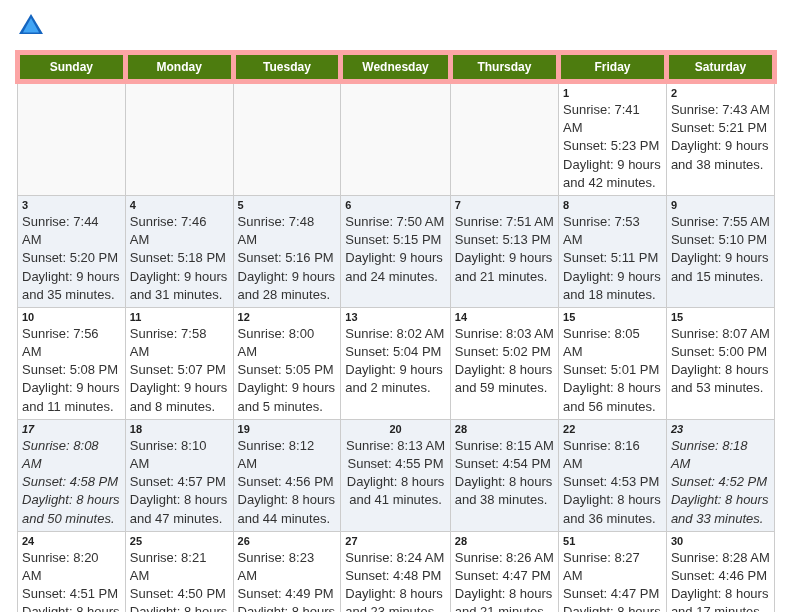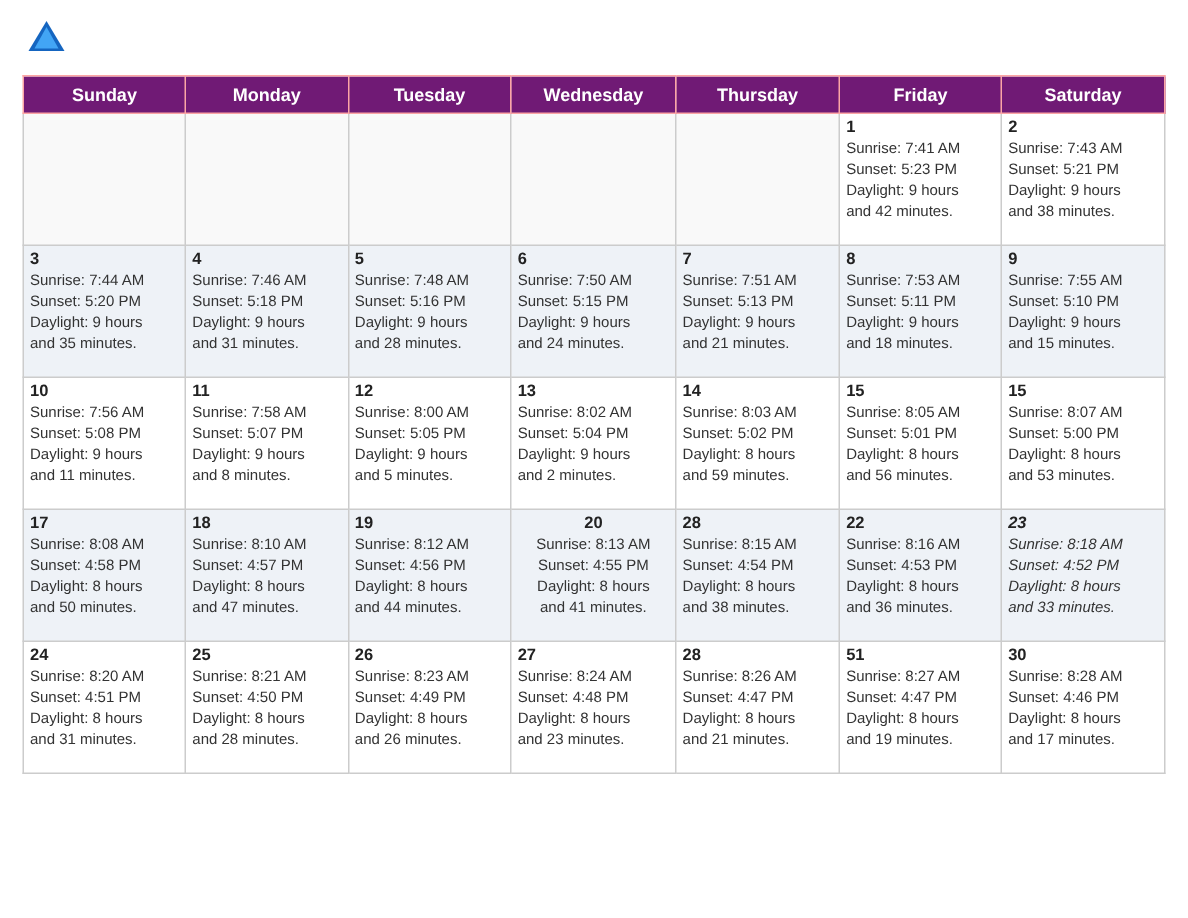--- a/index.html
+++ b/index.html
@@ -49,27 +49,27 @@
     }
     .subtitle {
       font-size: 14px;
       color: #555;
     }
     .calendar {
       width: 100%;
       border-collapse: collapse;
     }
     .calendar th {
-      background: #701a75;
+      background: #4d7c0f;
       color: #fff;
       text-align: center;
       padding: 5px 3px;
       font-size: 12px;
       font-weight: bold;
-      border: 1px solid #fca5a5;
+      border: 5px solid #fca5a5;
     }
     .calendar td {
       vertical-align: top;
       border: 1px solid #ccc;
       padding: 3px 4px;
       width: 113px;
       height: 88px;
       font-size: 9.5px;
       color: #333;
       background: #fff;
@@ -80,21 +80,21 @@
     .calendar tr:nth-child(even) td:not(.empty) {
       background: #f0f4f8;
     }
     .day-number {
       font-size: 11px;
       font-weight: bold;
       margin-bottom: 2px;
       color: #222;
     }
     .day-info {
-      font-size: 10px;
+      font-size: 13px;
       line-height: 1.4;
       color: #333;
     }
   </style>
 </head>
 <body>
 
 <div class="page">
   <div class="header">
     <div class="logo">
@@ -195,21 +195,21 @@
           <td>
             <div class="day-number">15</div>
             <div class="day-info">Sunrise: 8:05 AM<br>Sunset: 5:01 PM<br>Daylight: 8 hours<br>and 56 minutes.</div>
           </td>
           <td>
             <div class="day-number">15</div>
             <div class="day-info">Sunrise: 8:07 AM<br>Sunset: 5:00 PM<br>Daylight: 8 hours<br>and 53 minutes.</div>
           </td>
         </tr>
         <tr>
-          <td style="background: rgb(238, 242, 247);">
+          <td style="background: rgb(238, 242, 247); font-style: italic;">
             <div class="day-number">17</div>
             <div class="day-info">Sunrise: 8:08 AM<br>Sunset: 4:58 PM<br>Daylight: 8 hours<br>and 50 minutes.</div>
           </td>
           <td style="background: rgb(238, 242, 247); margin-left: 24px;">
             <div class="day-number">18</div>
             <div class="day-info">Sunrise: 8:10 AM<br>Sunset: 4:57 PM<br>Daylight: 8 hours<br>and 47 minutes.</div>
           </td>
           <td style="background: rgb(238, 242, 247); margin-left: 35px;">
             <div class="day-number">19</div>
             <div class="day-info">Sunrise: 8:12 AM<br>Sunset: 4:56 PM<br>Daylight: 8 hours<br>and 44 minutes.</div>

